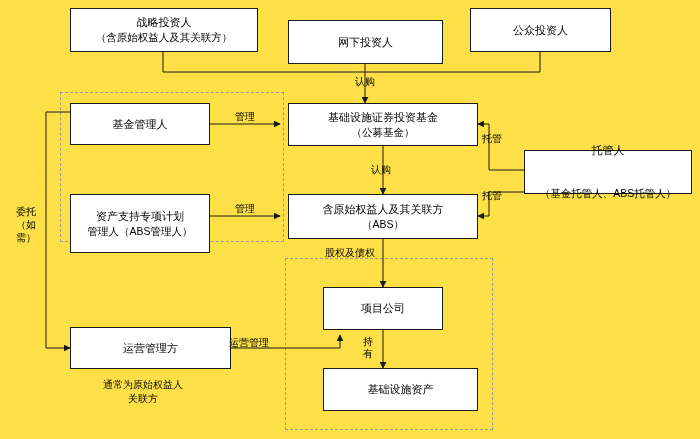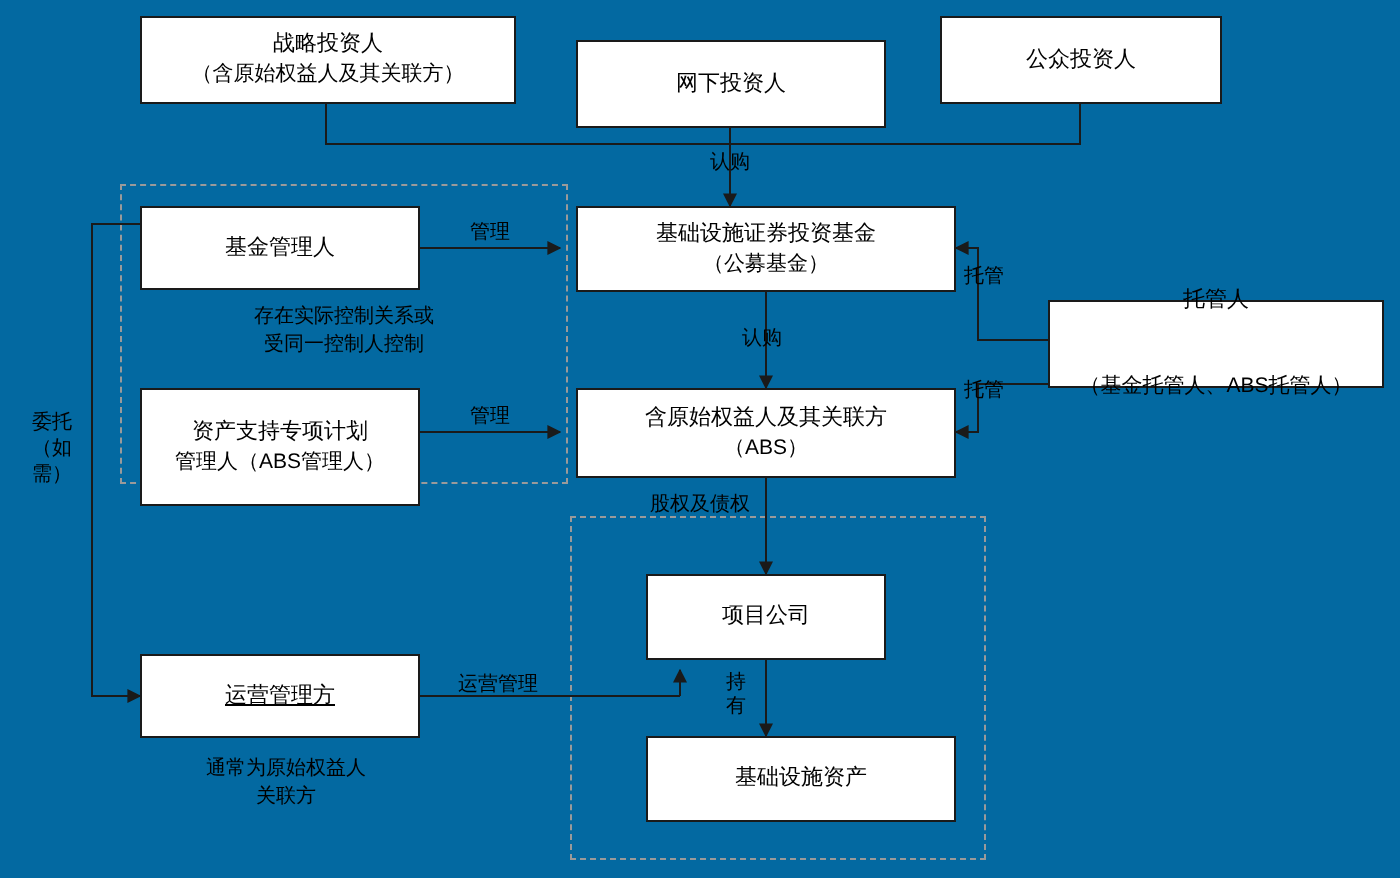--- a/index.html
+++ b/index.html
@@ -7,21 +7,21 @@
     padding: 0;
     background: #ffffff;
   }
   body {
     font-family: "Liberation Sans", "DejaVu Sans", sans-serif;
   }
   #canvas {
     position: relative;
     width: 700px;
     height: 439px;
-    background: #0369a1;
+    background: #fde047;
     overflow: hidden;
   }
   .box {
     position: absolute;
     box-sizing: border-box;
     border: 1px solid #1a1a1a;
     background: #ffffff;
     display: flex;
     flex-direction: column;
     align-items: center;
@@ -125,21 +125,21 @@
   <div class="box" style="left:288px; top:194px; width:190px; height:45px;">
     <div class="l1">含原始权益人及其关联方</div>
     <div class="l2">（ABS）</div>
   </div>
 
   <div class="box" style="left:524px; top:150px; width:168px; height:44px;gap:28px;">
     <div class="l1">托管人</div>
     <div class="l2">（基金托管人、ABS托管人）</div>
   </div>
 
-  <div class="box" style="left:70px; top:327px; width:140px; height:42px;text-decoration:underline;">
+  <div class="box" style="left:70px; top:327px; width:161px; height:42px;">
     <div class="l1">运营管理方</div>
   </div>
 
   <div class="box" style="left:323px; top:287px; width:120px; height:43px;">
     <div class="l1">项目公司</div>
   </div>
   <div class="box" style="left:323px; top:368px; width:155px; height:43px;">
     <div class="l1">基础设施资产</div>
   </div>
 
@@ -149,18 +149,16 @@
   <div class="lbl" style="left:224px; top:202px; width:42px;">管理</div>
   <div class="lbl" style="left:481px; top:133px; width:22px; line-height:11px;">托管</div>
   <div class="lbl" style="left:481px; top:190px; width:22px; line-height:11px;">托管</div>
   <div class="lbl wrap" style="left: 8px; top: 205px; width: 36px; line-height: 13px; white-space: pre-line;">委托
 （如需）</div>
   <div class="lbl" style="left:310px; top:246px; width:80px;">股权及债权</div>
   <div class="lbl wrap" style="left: 360px; top: 336px; width: 16px; line-height: 12px; white-space: pre-line;">持
 有</div>
   <div class="lbl" style="left:218px; top:336px; width:62px;">运营管理</div>
 
-  <div class="lbl wrap" style="left: 72px; top: 152px; width: 200px; line-height: 14px; text-align: center; white-space: pre-line;">存在实际控制关系或
-受同一控制人控制</div>
   <div class="lbl wrap" style="left: 68px; top: 378px; width: 150px; line-height: 14px; text-align: center; white-space: pre-line;">通常为原始权益人
 关联方</div>
 
 </div>
 
 </body></html>

